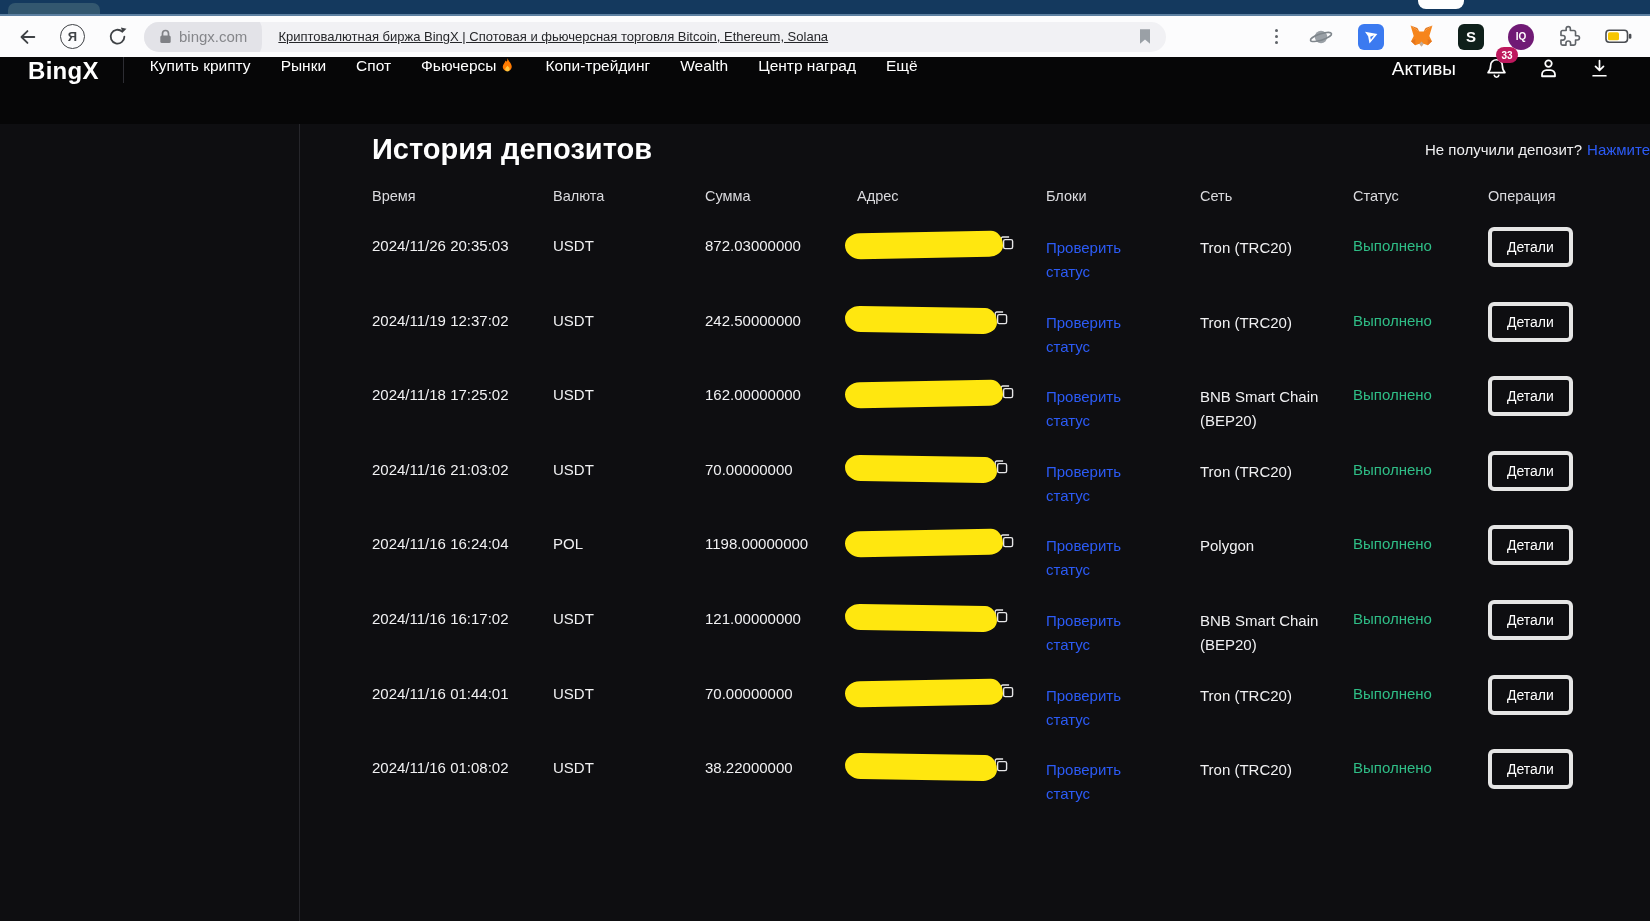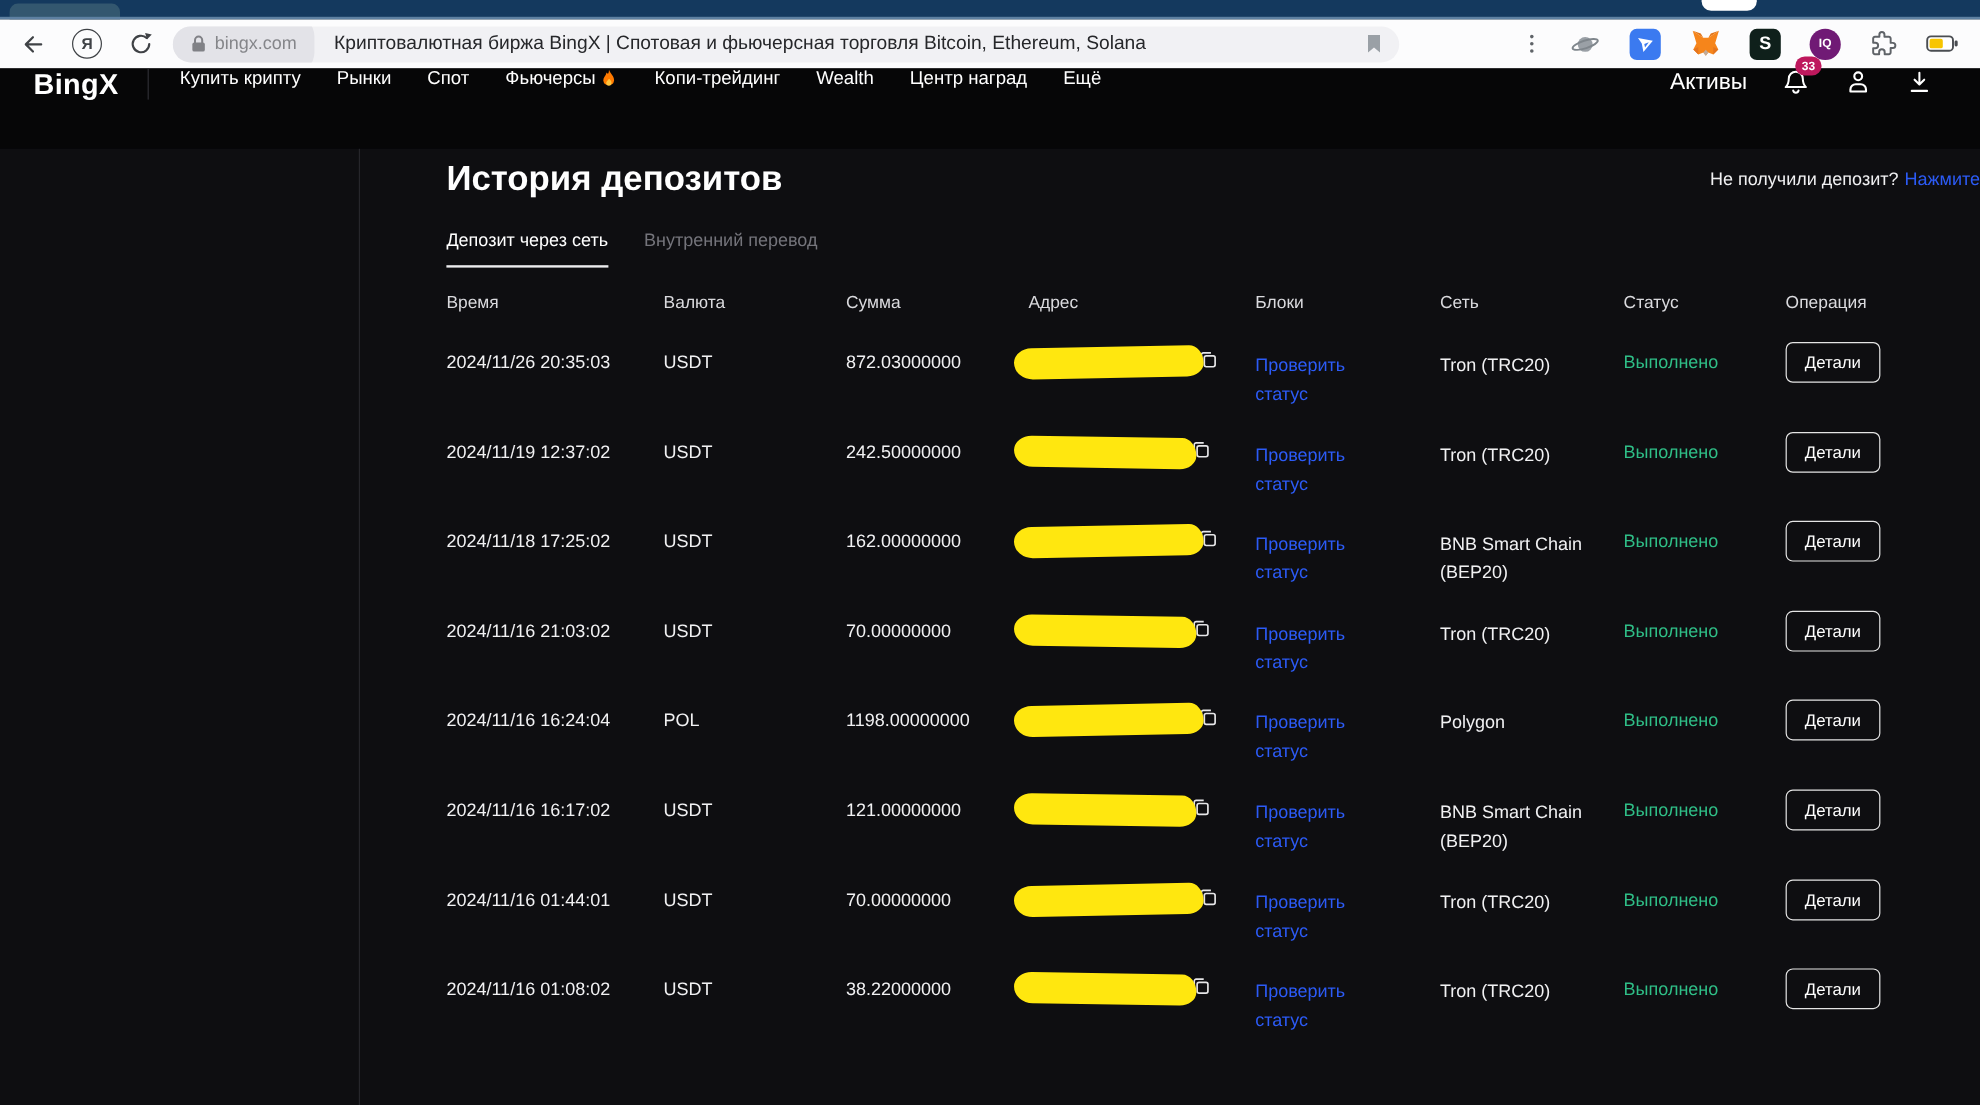--- a/index.html
+++ b/index.html
@@ -19,21 +19,21 @@
   .ya-circle { width:25px; height:25px; border:1.7px solid #3f4246; border-radius:50%;
                display:flex; align-items:center; justify-content:center;
                font-size:13px; font-weight:700; color:#3f4246; margin-right:22px; }
   .tb-refresh { margin-right:16px; }
 
   .omnibox { height:30px; background:#f1f1f4; border-radius:16px; display:flex; align-items:center;
              width:1022px; flex:none; overflow:hidden; }
   .domain-pill { height:46px; background:#e3e3e8; border-radius:16px; display:flex; align-items:center;
                  padding:0 15px; gap:7px; flex:none; }
   .domain-text { font-size:15px; color:#85868a; }
-  .omni-title { margin-left:16px; font-size:16px; color:#26272a; white-space:nowrap; overflow:hidden; flex:1; }
+  .omni-title { margin-left:16px; font-size:13px; color:#26272a; white-space:nowrap; overflow:hidden; flex:1;text-decoration:underline; }
   .bookmark-wrap { padding:0 14px 0 8px; display:flex; align-items:center; }
 
   .toolbar-right { margin-left:auto; display:flex; align-items:center; gap:24px; }
   .ext-tile { width:26px; height:26px; border-radius:6px; display:flex; align-items:center; justify-content:center; cursor:pointer; }
   .ext-s { background:#0f201b; color:#fff; font-weight:800; font-size:15px; }
   .ext-iq { background:#701a75; border-radius:50%; color:#fff; font-weight:800; font-size:10px; }
   .kebab { display:flex; flex-direction:column; gap:3px; padding:4px 6px; cursor:pointer; }
   .kebab i { width:3.2px; height:3.2px; border-radius:50%; background:#5f6368; }
 
   
@@ -72,21 +72,21 @@
   .addr { display:flex; align-items:flex-start; margin-left:-12px; }
   .blob { width:158px; height:26px; margin-top:-4px; background:#ffe70f; position:relative; z-index:2; flex:none;
           border-radius:16px 13px 15px 17px / 13px 16px 12px 15px; }
   .trow:nth-child(odd)  .blob { transform:rotate(-1.1deg); }
   .trow:nth-child(even) .blob { transform:rotate(.9deg); width:152px; }
   .copy { margin-left:-5px; margin-top:-2px; z-index:1; cursor:pointer; display:flex; }
 
   .check { color:#2c5bf6; line-height:24px; display:flex; flex-direction:column; cursor:pointer; }
   .net { line-height:24px; padding-right:26px; }
   .status-done { color:#2fbe87; }
-  .details-btn { margin-top:-9px; background:transparent; border:1px solid #e5e5e5; color:#fff; font-size:14px;
+  .details-btn { margin-top:-9px; background:transparent; border:4px solid #e5e5e5; color:#fff; font-size:14px;
                  border-radius:6px; padding:8px 15px; cursor:pointer; font-family:inherit; }
 </style>
 </head>
 <body>
 
 <div class="screen">
 
   <div class="chrome-top">
     <div class="tab-left"></div>
     <div class="tab-notch"></div>
@@ -215,24 +215,20 @@
     <div class="sidebar"></div>
     <div class="main">
 
       <div class="title-row">
         <span class="page-title">История депозитов</span>
         <span class="help">
           <span>Не получили депозит?</span><a>Нажмите</a>
         </span>
       </div>
 
-      <div class="tabs">
-        <span class="tab active">Депозит через сеть</span>
-        <span class="tab inactive">Внутренний перевод</span>
-      </div>
 
       <div class="grid thead">
         <span>Время</span>
         <span>Валюта</span>
         <span>Сумма</span>
         <span>Адрес</span>
         <span>Блоки</span>
         <span>Сеть</span>
         <span>Статус</span>
         <span>Операция</span>

